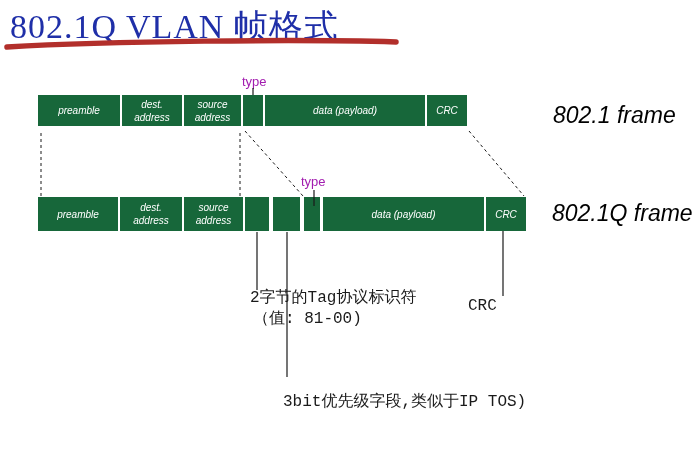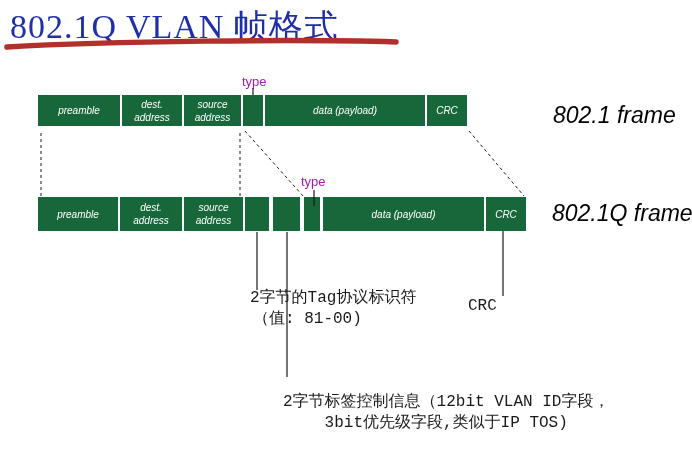--- a/index.html
+++ b/index.html
@@ -110,21 +110,20 @@
   <div class="annotation" style="left:250px;top:288px;">
     <span style="display:block;">2字节的Tag协议标识符</span>
     <span style="display:block;padding-left:3px;">（值: 81-00)</span>
   </div>
 
   <div class="annotation" style="left:468px;top:296px;">
     <span style="display:block;">CRC</span>
   </div>
 
   <div class="annotation" style="left:283px;top:392px;">
-    <span style="display:block;">2字节标签控制信息（12bit VLAN ID字段，</span>
     <span style="display:block;text-align:center;">3bit优先级字段,类似于IP TOS)</span>
   </div>
 
   <svg class="lines-svg" width="692" height="454" viewBox="0 0 692 454">
     <path class="underline-path" d="M7,47 C 110,41 300,39 396,42"></path>
 
     <line class="dashed" x1="41" y1="133" x2="41" y2="196"></line>
     <line class="dashed" x1="240" y1="133" x2="240" y2="196"></line>
     <line class="dashed" x1="245" y1="131" x2="303" y2="196"></line>
     <line class="dashed" x1="469" y1="131" x2="524" y2="196"></line>

